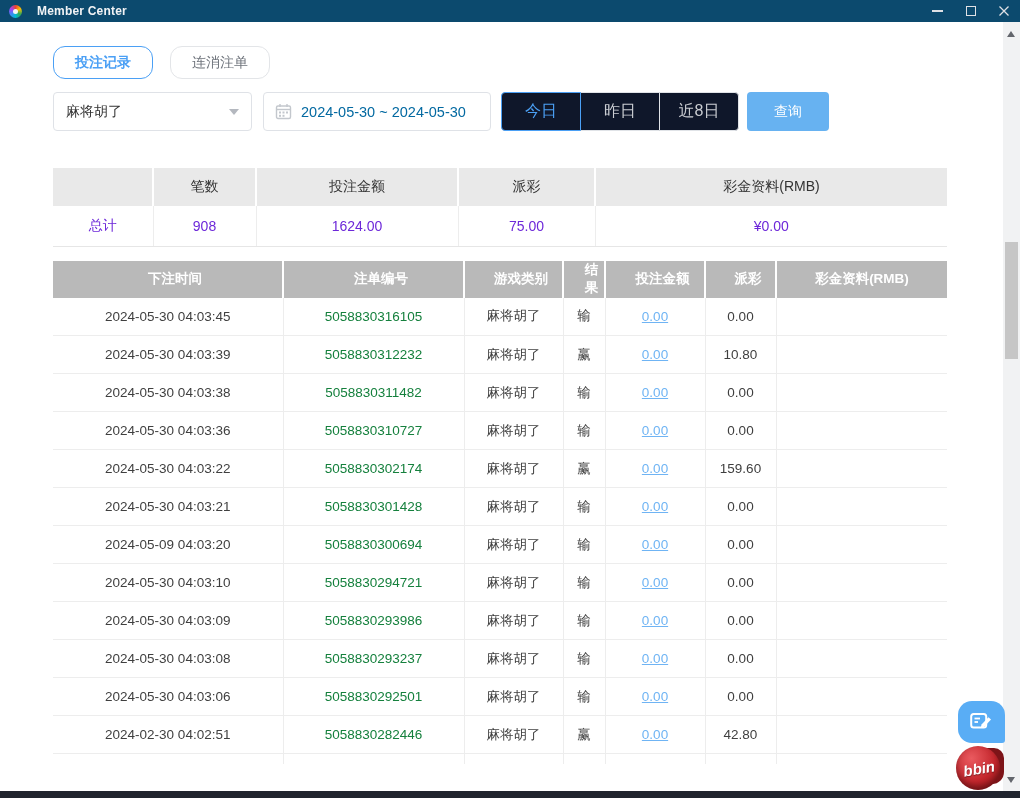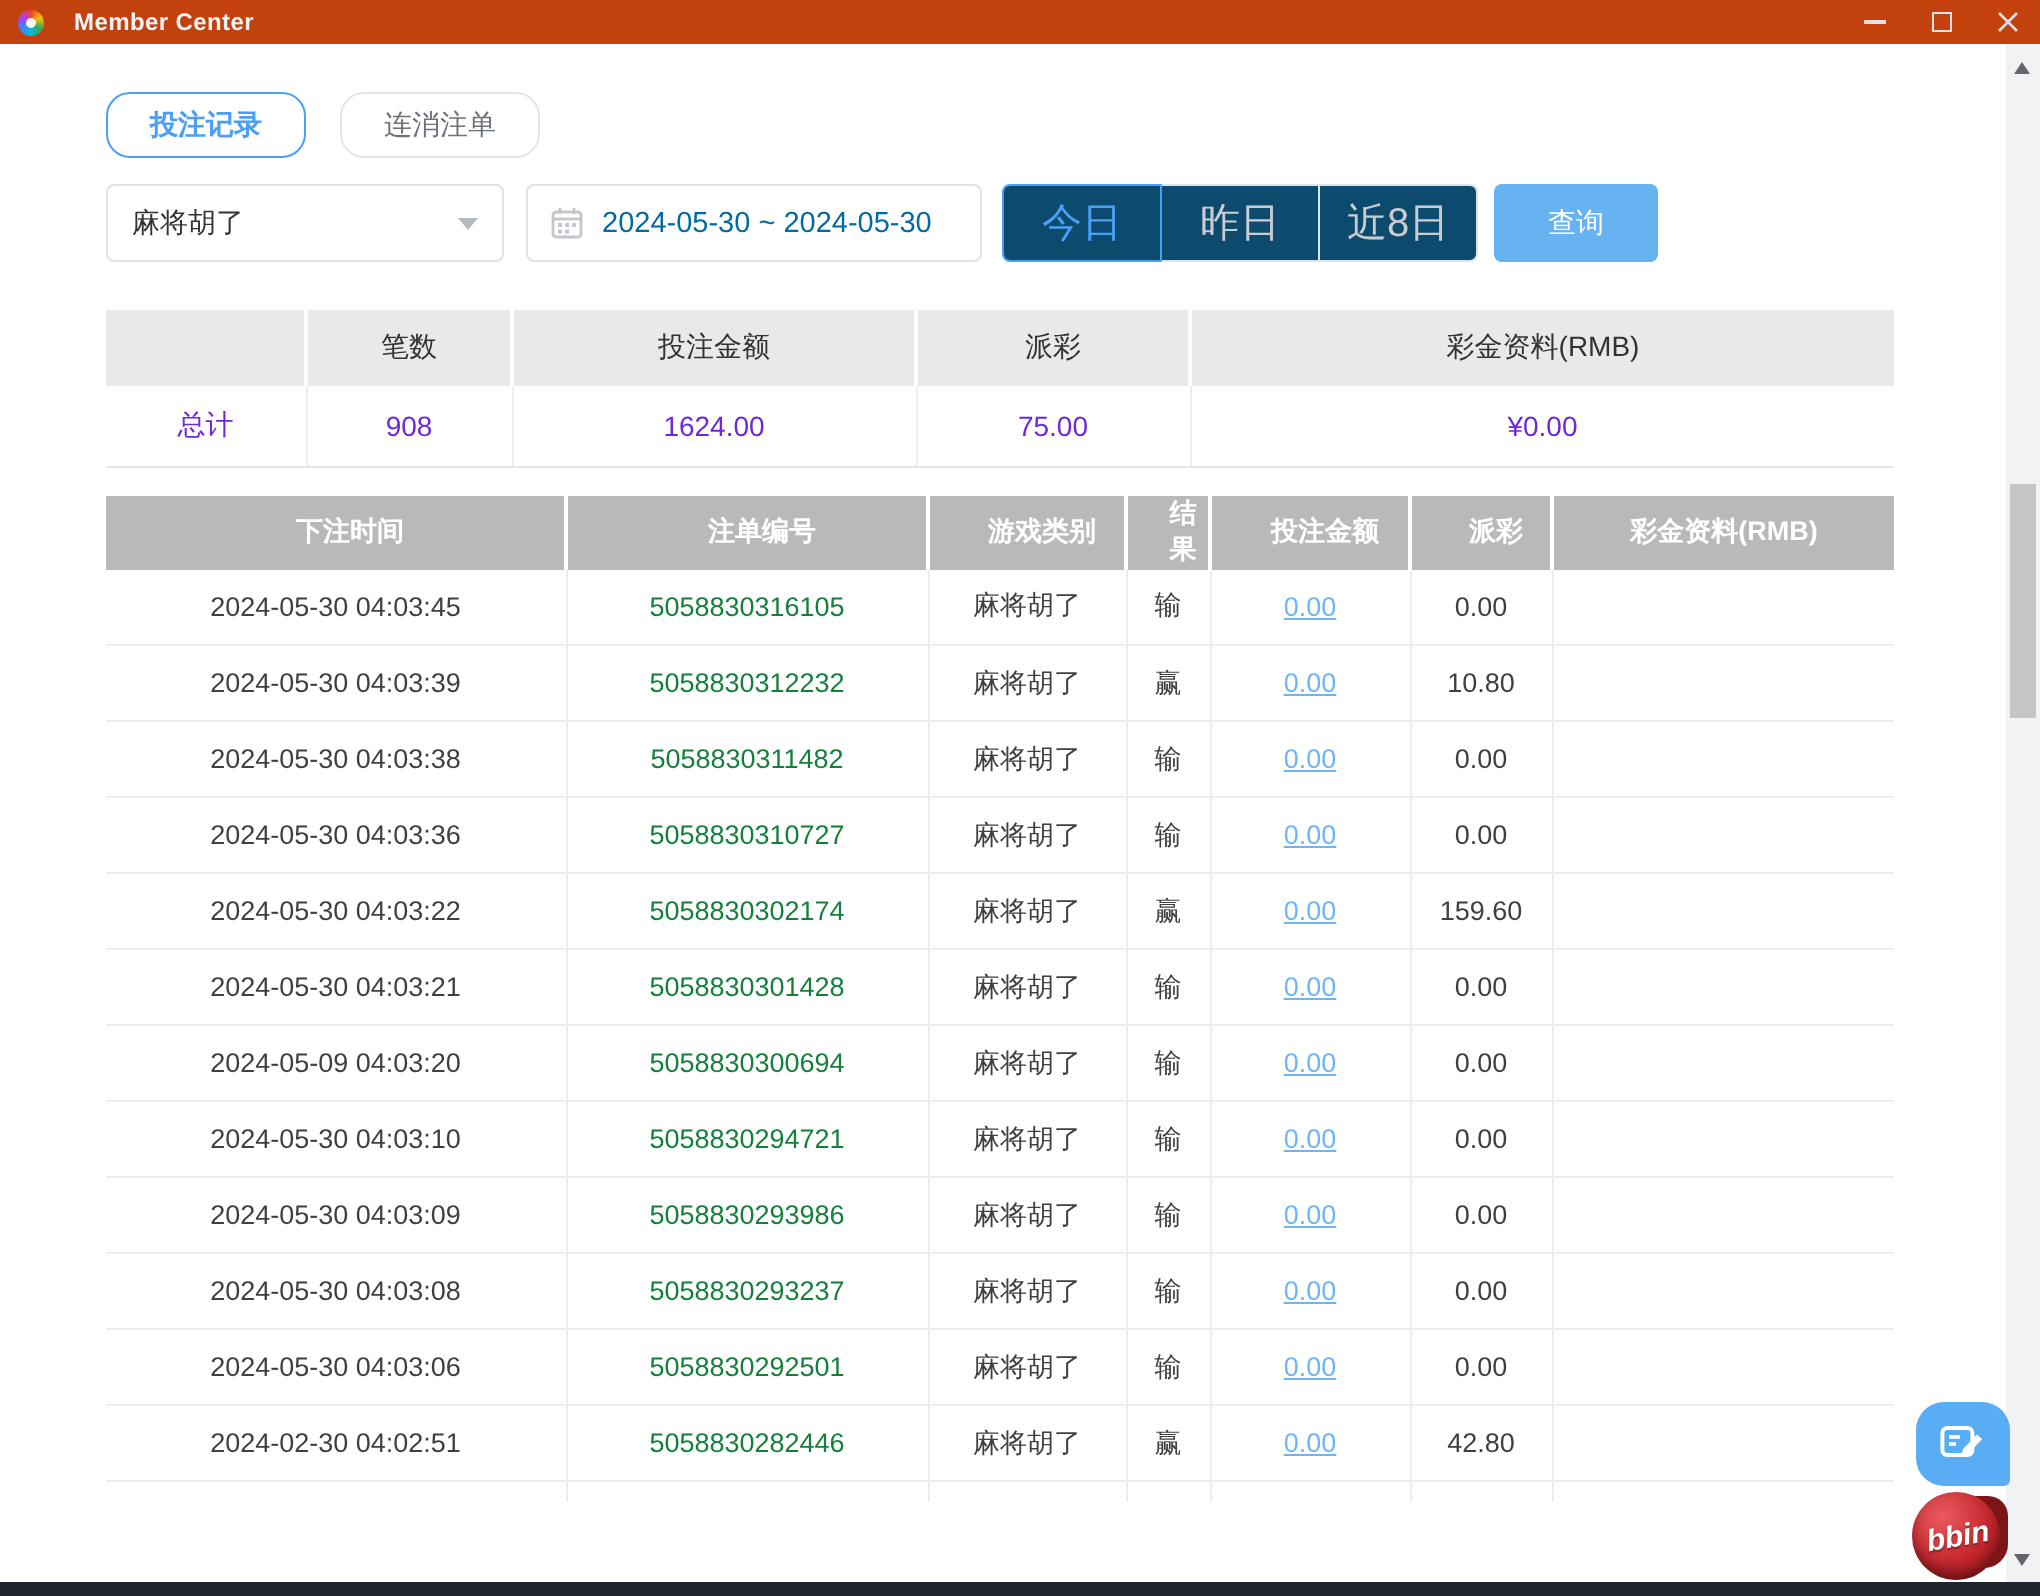--- a/index.html
+++ b/index.html
@@ -1,20 +1,20 @@
 <!DOCTYPE html>
 <html><head>
 <meta charset="utf-8">
 <style>
   * { margin:0; padding:0; box-sizing:border-box; }
   html,body { width:1020px; height:798px; overflow:hidden; }
   body { position:relative; background:#fff; font-family:"Liberation Sans","DejaVu Sans",sans-serif; }
 
   
-  .titlebar { position:absolute; top:0; left:0; right:0; height:22px; background:#c2410c; display:flex; align-items:center; z-index:60; }
+  .titlebar { position:absolute; top:0; left:0; right:0; height:22px; background:#0c4a6e; display:flex; align-items:center; z-index:60; }
   .app-logo { width:13px; height:13px; border-radius:50%; margin-left:9px; position:relative;
     background:conic-gradient(#e94335,#fbbc04,#34a853,#00bcd4,#4285f4,#a142f4,#e94335); }
   .app-logo::after { content:''; position:absolute; inset:4px; border-radius:50%; background:#f4f4f4; }
   .titlebar-title { color:#f2f3f5; font-size:12px; font-weight:700; margin-left:15px; letter-spacing:.2px; }
   .win-controls { margin-left:auto; display:flex; height:100%; }
   .win-btn { width:33px; height:22px; display:flex; align-items:center; justify-content:center; color:#dfe1e5; background:transparent; border:none; cursor:pointer; }
   .glyph-min { width:11px; height:2px; background:#dfe1e5; }
   .glyph-max { width:10px; height:10px; border:1px solid #dfe1e5; }
 
   
@@ -41,31 +41,31 @@
 
   .filters { margin-top:13px; display:flex; align-items:center; }
   .select-box { width:199px; height:39px; border:1px solid #dfe2e7; border-radius:4px; background:#fff;
     display:flex; align-items:center; padding:0 12px; font-size:14px; color:#333; cursor:pointer; }
   .caret-down { margin-left:auto; width:0; height:0;
     border-left:5px solid transparent; border-right:5px solid transparent; border-top:6px solid #b4b8bf; }
   .date-box { margin-left:11px; width:228px; height:39px; border:1px solid #dfe2e7; border-radius:4px; background:#fff;
     display:flex; align-items:center; padding:0 11px; font-size:14.5px; color:#0369a1; cursor:pointer; }
   .date-text { margin-left:9px; }
   .quick-group { margin-left:10px; display:flex; }
-  .quick-btn { width:80px; height:39px; border:1px solid #e0e3e7; background:#0c4a6e; color:#c9ccd1; font-size:20px;
+  .quick-btn { width:80px; height:39px; border:1px solid #e0e3e7; background:#0f172a; color:#c9ccd1; font-size:16px;
     display:flex; align-items:center; justify-content:center; margin-left:-1px; cursor:pointer; position:relative; }
   .quick-btn:first-child { border-radius:4px 0 0 4px; margin-left:0; }
   .quick-btn:last-child { border-radius:0 4px 4px 0; }
   .quick-btn.active { border-color:#4ba0f5; color:#4ba0f5; z-index:2; }
   .search-btn { margin-left:8px; width:82px; height:39px; background:#67b2f1; color:#fff; border:none; border-radius:4px;
     font-size:14px; cursor:pointer; }
 
   
   table { border-collapse:collapse; table-layout:fixed; }
-  .summary-table { margin-top:24px; width:894px; font-size:14px; }
+  .summary-table { margin-top:37px; width:894px; font-size:14px; }
   .summary-table th { background:#e9e9e9; height:38px; font-weight:400; color:#333; text-align:center; }
   .summary-table th:not(:last-child) { border-right:2px solid #fff; }
   .summary-table td { height:40px; text-align:center; color:#6d28d9; background:#fff;
     border-bottom:1px solid #e6e6e6; }
   .summary-table td:not(:last-child) { border-right:1px solid #ededed; }
 
   
   .bet-table { margin-top:14px; width:894px; font-size:13.5px; }
   .bet-table th { background:#b9b9b9; color:#fff; height:37px; font-size:13.5px; font-weight:700; text-align:center; }
   .bet-table th:not(:last-child) { border-right:2px solid #fff;padding-left:15px; }

